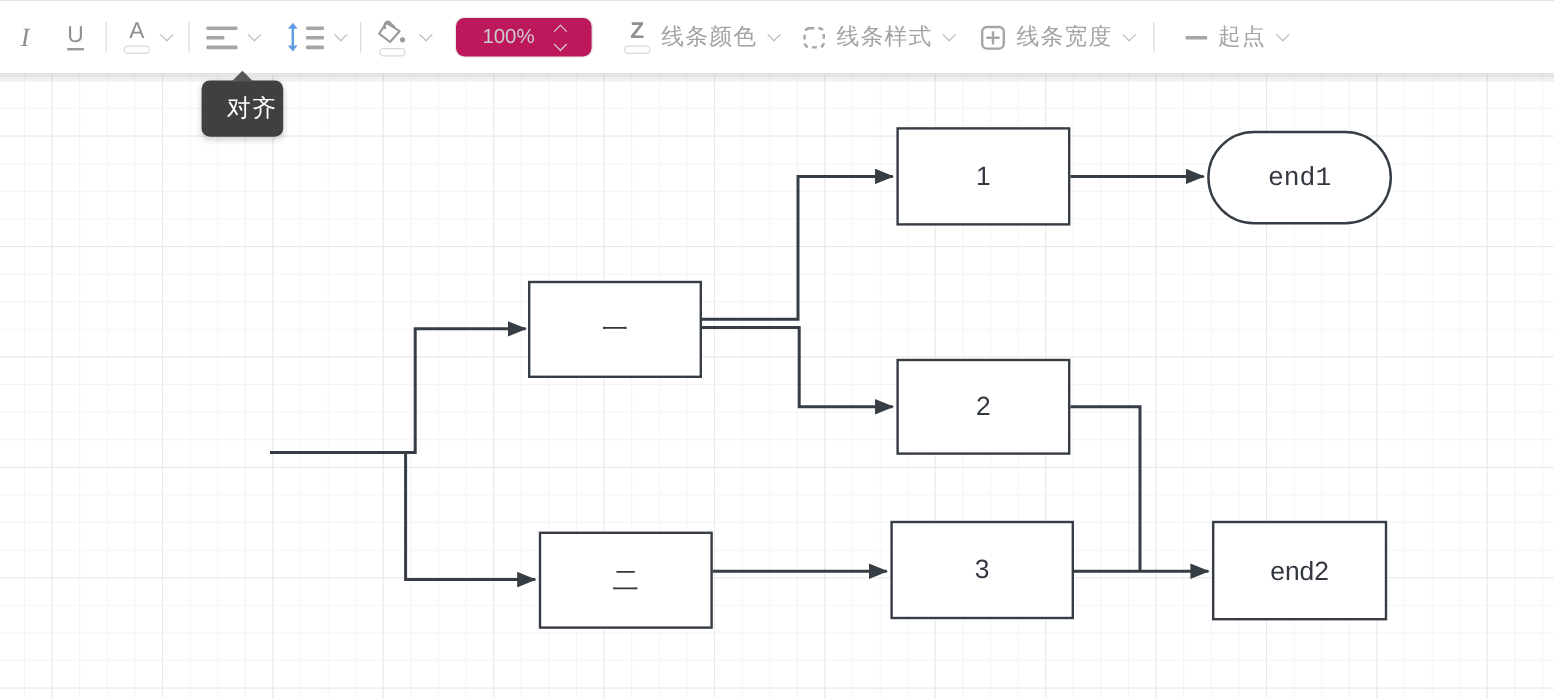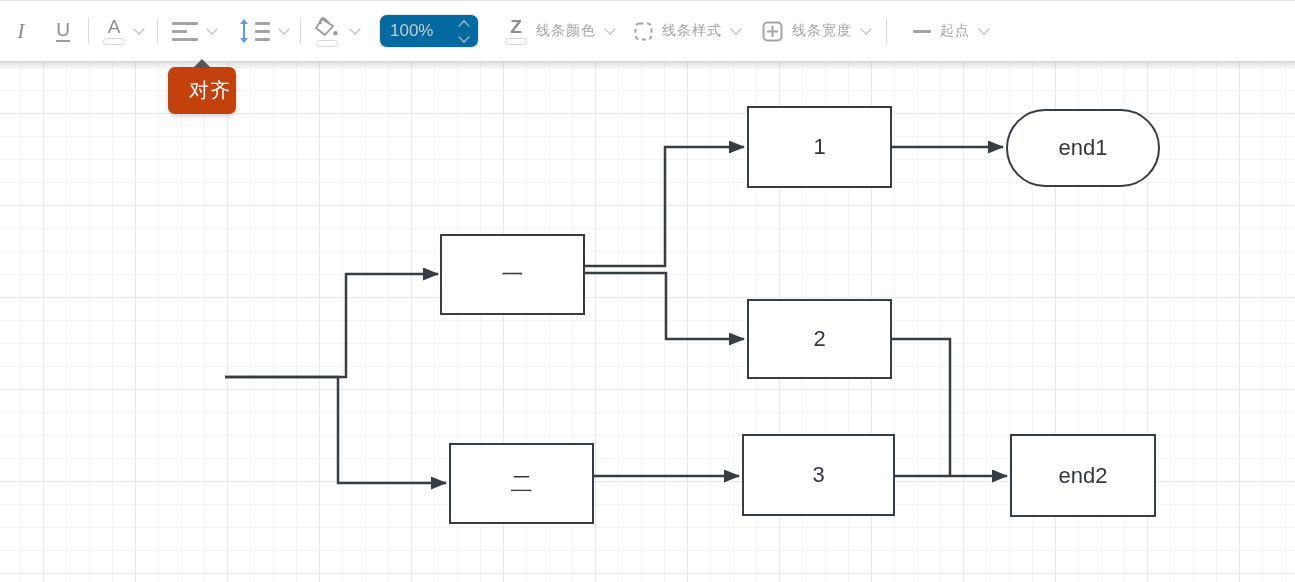--- a/index.html
+++ b/index.html
@@ -21,24 +21,24 @@
   .icon-italic { font-family:"Liberation Serif","DejaVu Serif",serif; font-style:italic; font-size:22px; color:#8f8f8f; }
   .icon-underline { font-size:19px; color:#8f8f8f; border-bottom:2px solid #9a9a9a; padding-bottom:1px; line-height:1; }
   .letter-stack { display:flex; flex-direction:column; align-items:center; }
   .letter-stack .letter { font-size:19px; line-height:1; color:#8f8f8f; }
   .color-pill { width:22px; height:7px; border:1px solid #d9d9d9; border-radius:4px; background:#fff; margin-top:2px; }
   .bars { display:flex; flex-direction:column; gap:5px; }
   .bars i { display:block; height:3px; background:#a5a5a5; border-radius:1px; }
   .align-bars i:nth-child(1){width:26px;} .align-bars i:nth-child(2){width:15px;} .align-bars i:nth-child(3){width:26px;}
   .lh-wrap { display:flex; align-items:center; gap:5px; }
   .lh-bars i { width:15px; }
-  .tb-label { font-size:14px; color:#a3a3a3; margin-left:9px; letter-spacing:1px; white-space:nowrap; }
+  .tb-label { font-size:19px; color:#a3a3a3; margin-left:9px; letter-spacing:1px; white-space:nowrap; }
   .zoom-box {
-    margin-left:20px; width:100px; height:34px; border:1.5px solid #e7e7e7; border-radius:8px;
-    background:#0369a1; display:flex; align-items:center; justify-content:space-between; padding:0 10px;
+    margin-left:20px; width:115px; height:34px; border:1.5px solid #e7e7e7; border-radius:8px;
+    background:#be185d; display:flex; align-items:center; justify-content:space-between; padding:0 22px;
   }
   .zoom-val { font-size:17px; color:#cbcbcb; }
   .stepper { display:flex; flex-direction:column; gap:3px; align-items:center; }
   .stepper .chev { margin:0; border-color:#cfcfcf; }
   .stepper .up { transform:rotate(-135deg); margin-top:3px; }
   .stepper .down { transform:rotate(45deg); margin-bottom:3px; }
   .dash-icon { width:18px; height:3px; background:#a5a5a5; border-radius:1px; }
 
   
   .canvas {
@@ -59,28 +59,28 @@
     position:absolute; background:#fff; border:2.5px solid #373d44;
     display:flex; align-items:center; justify-content:center;
     font-size:22px; color:#333740; z-index:2; cursor:pointer;
   }
   .n-start   { left:107px;  top:272px; width:145px; height:82px; }
   .n-one     { left:440px;  top:172px; width:145px; height:81px; }
   .n-two     { left:449px;  top:381px; width:145px; height:81px; }
   .n-1       { left:747px;  top:44px;  width:145px; height:82px; }
   .n-2       { left:747px;  top:237px; width:145px; height:80px; }
   .n-3       { left:742px;  top:372px; width:153px; height:82px; }
-  .n-end1    { left:1006px; top:47px;  width:154px; height:78px; border-radius:39px; }
+  .n-end1    { left:1006px; top:47px;  width:154px; height:78px; border-radius:39px;font-family:Liberation Mono, monospace; }
   .n-end2    { left:1010px; top:372px; width:146px; height:83px; }
   .edge-layer { position:absolute; left:0; top:0; z-index:3; pointer-events:none; }
 
   
   .tooltip {
     position:absolute; left:168px; top:67px; width:68px; height:47px; z-index:10;
-    background:#c2410c; border-radius:7px; display:flex; align-items:center; justify-content:center;
+    background:#404040; border-radius:7px; display:flex; align-items:center; justify-content:center;
     color:#fff; font-size:20px; box-shadow:0 2px 5px rgba(0,0,0,0.18); letter-spacing:1px;padding-left:16px;
   }
   .tooltip .arrow {
     position:absolute; top:-8px; left:25px; width:0; height:0;
     border-left:9px solid transparent; border-right:9px solid transparent; border-bottom:9px solid #565656;
   }
 </style>
 </head>
 <body>
 

